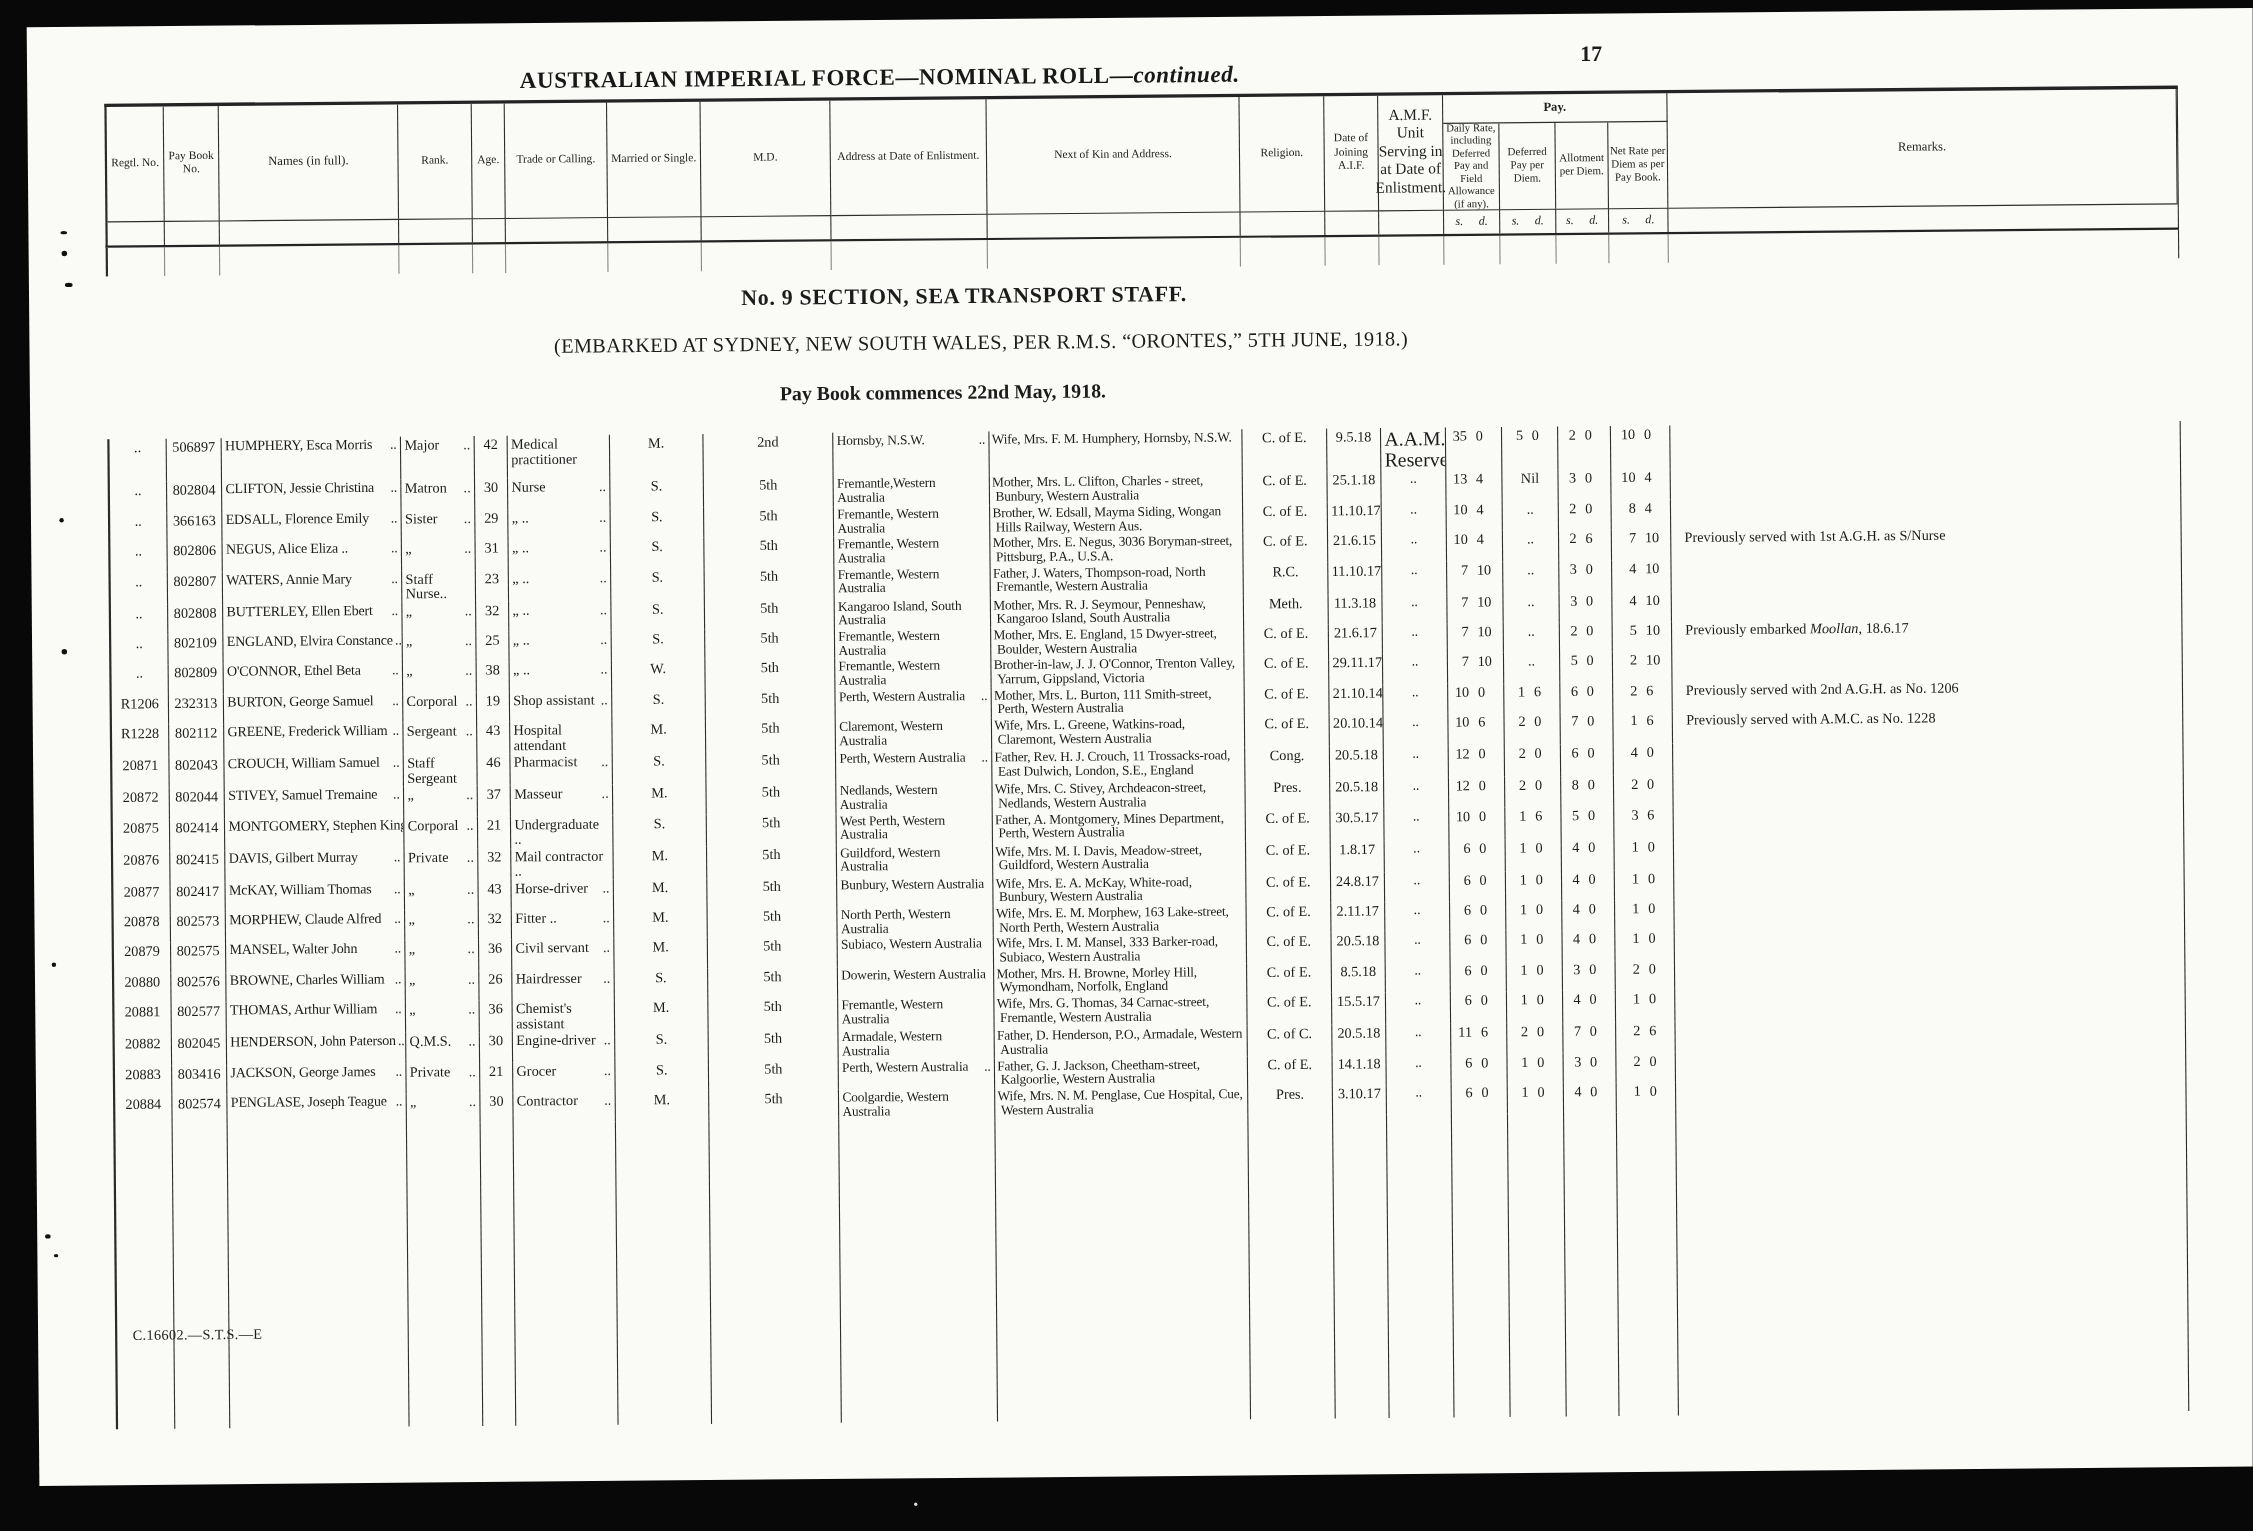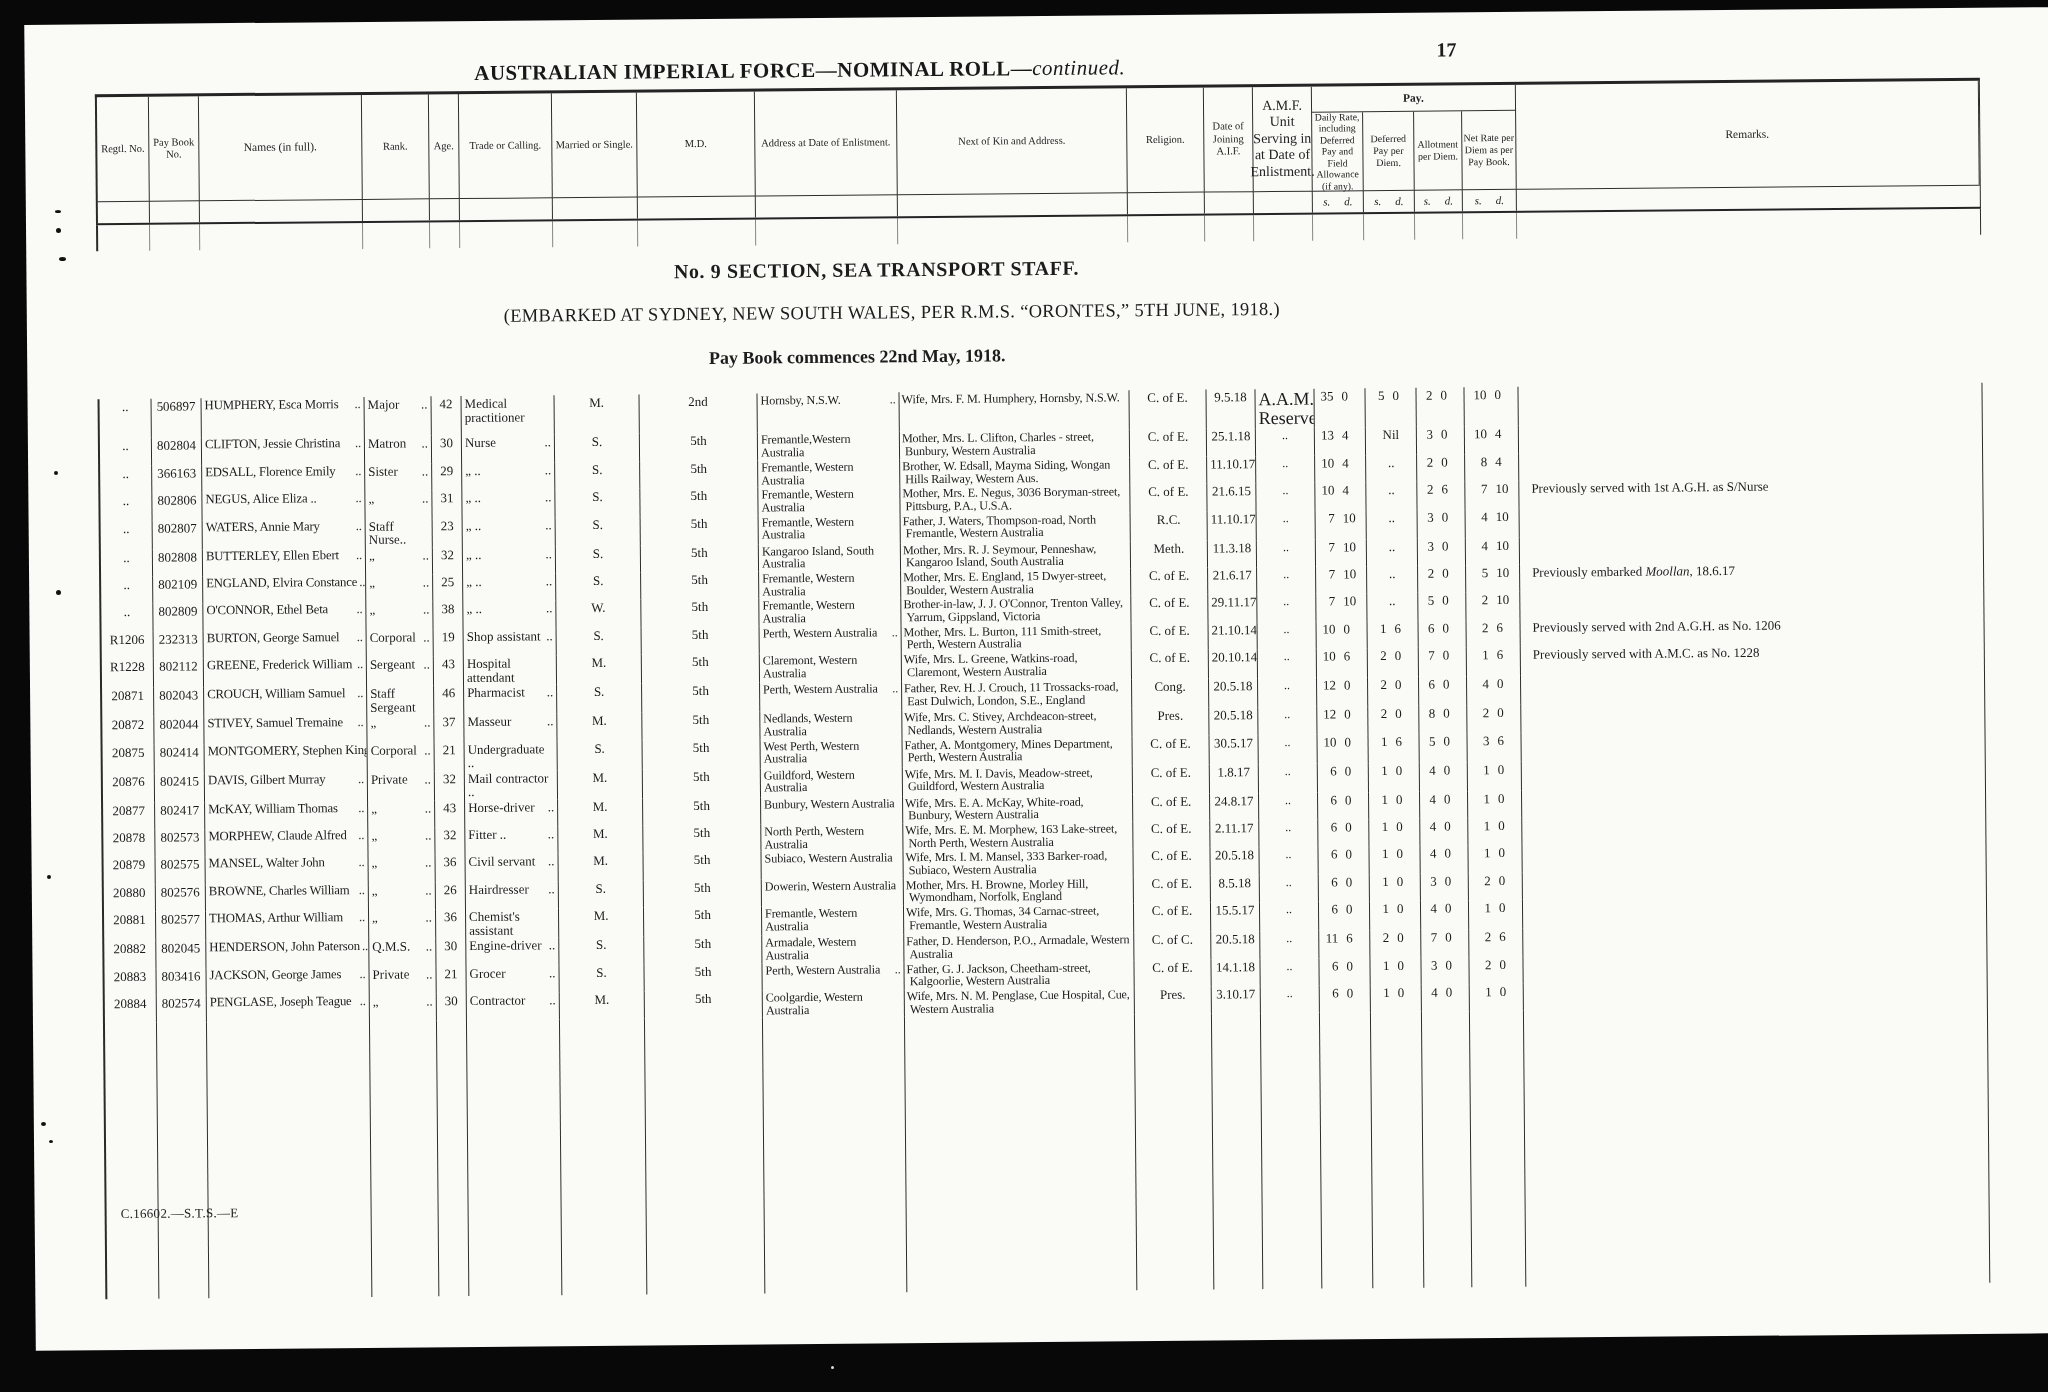--- a/index.html
+++ b/index.html
@@ -3,21 +3,21 @@
 <meta charset="utf-8">
 <style>
   html,body{margin:0;padding:0;background:#060606;width:2048px;height:1392px;overflow:hidden;
     font-family:"Liberation Serif","DejaVu Serif",serif;}
   #stage{position:relative;width:2048px;height:1392px;background:#080808;overflow:hidden;}
   .page{position:absolute;left:30px;top:16px;width:2030px;height:1326px;background:#fafaf7;
     transform:rotate(-0.5deg);transform-origin:50% 50%;color:#1c1c1c;}
   
   .doc-title{position:absolute;left:340px;top:40px;width:870px;text-align:center;
     font-size:21px;font-weight:bold;letter-spacing:.5px;color:#181818;}
-  .doc-title i{font-weight:normal;}
+  .doc-title i{font-weight:bold;}
   .pagenum{position:absolute;left:1412px;top:26px;font-size:20px;font-weight:bold;}
   
   :root{--cols:52px 50px 163px 67px 30px 93px 85px 118px 142px 230px 77px 49px 59px 51px 51px 48px 54px 1fr;}
   .tbl{position:absolute;left:70px;top:70px;width:1885px;}
   .thead{display:grid;grid-template-columns:var(--cols);grid-template-rows:26px 78px 22px;
     border-top:3px solid #242424;border-bottom:2px solid #242424;border-left:2px solid #2a2a2a;border-right:1px solid #2a2a2a;}
   .hc{border-right:1px solid #2e2e2e;display:flex;align-items:center;justify-content:center;
     text-align:center;font-size:10.5px;line-height:1.18;padding:2px 1px;color:#222;}
   .hc:last-of-type{border-right:none;}
   .hc.sd{border-top:1px solid #2e2e2e;font-size:11px;}

